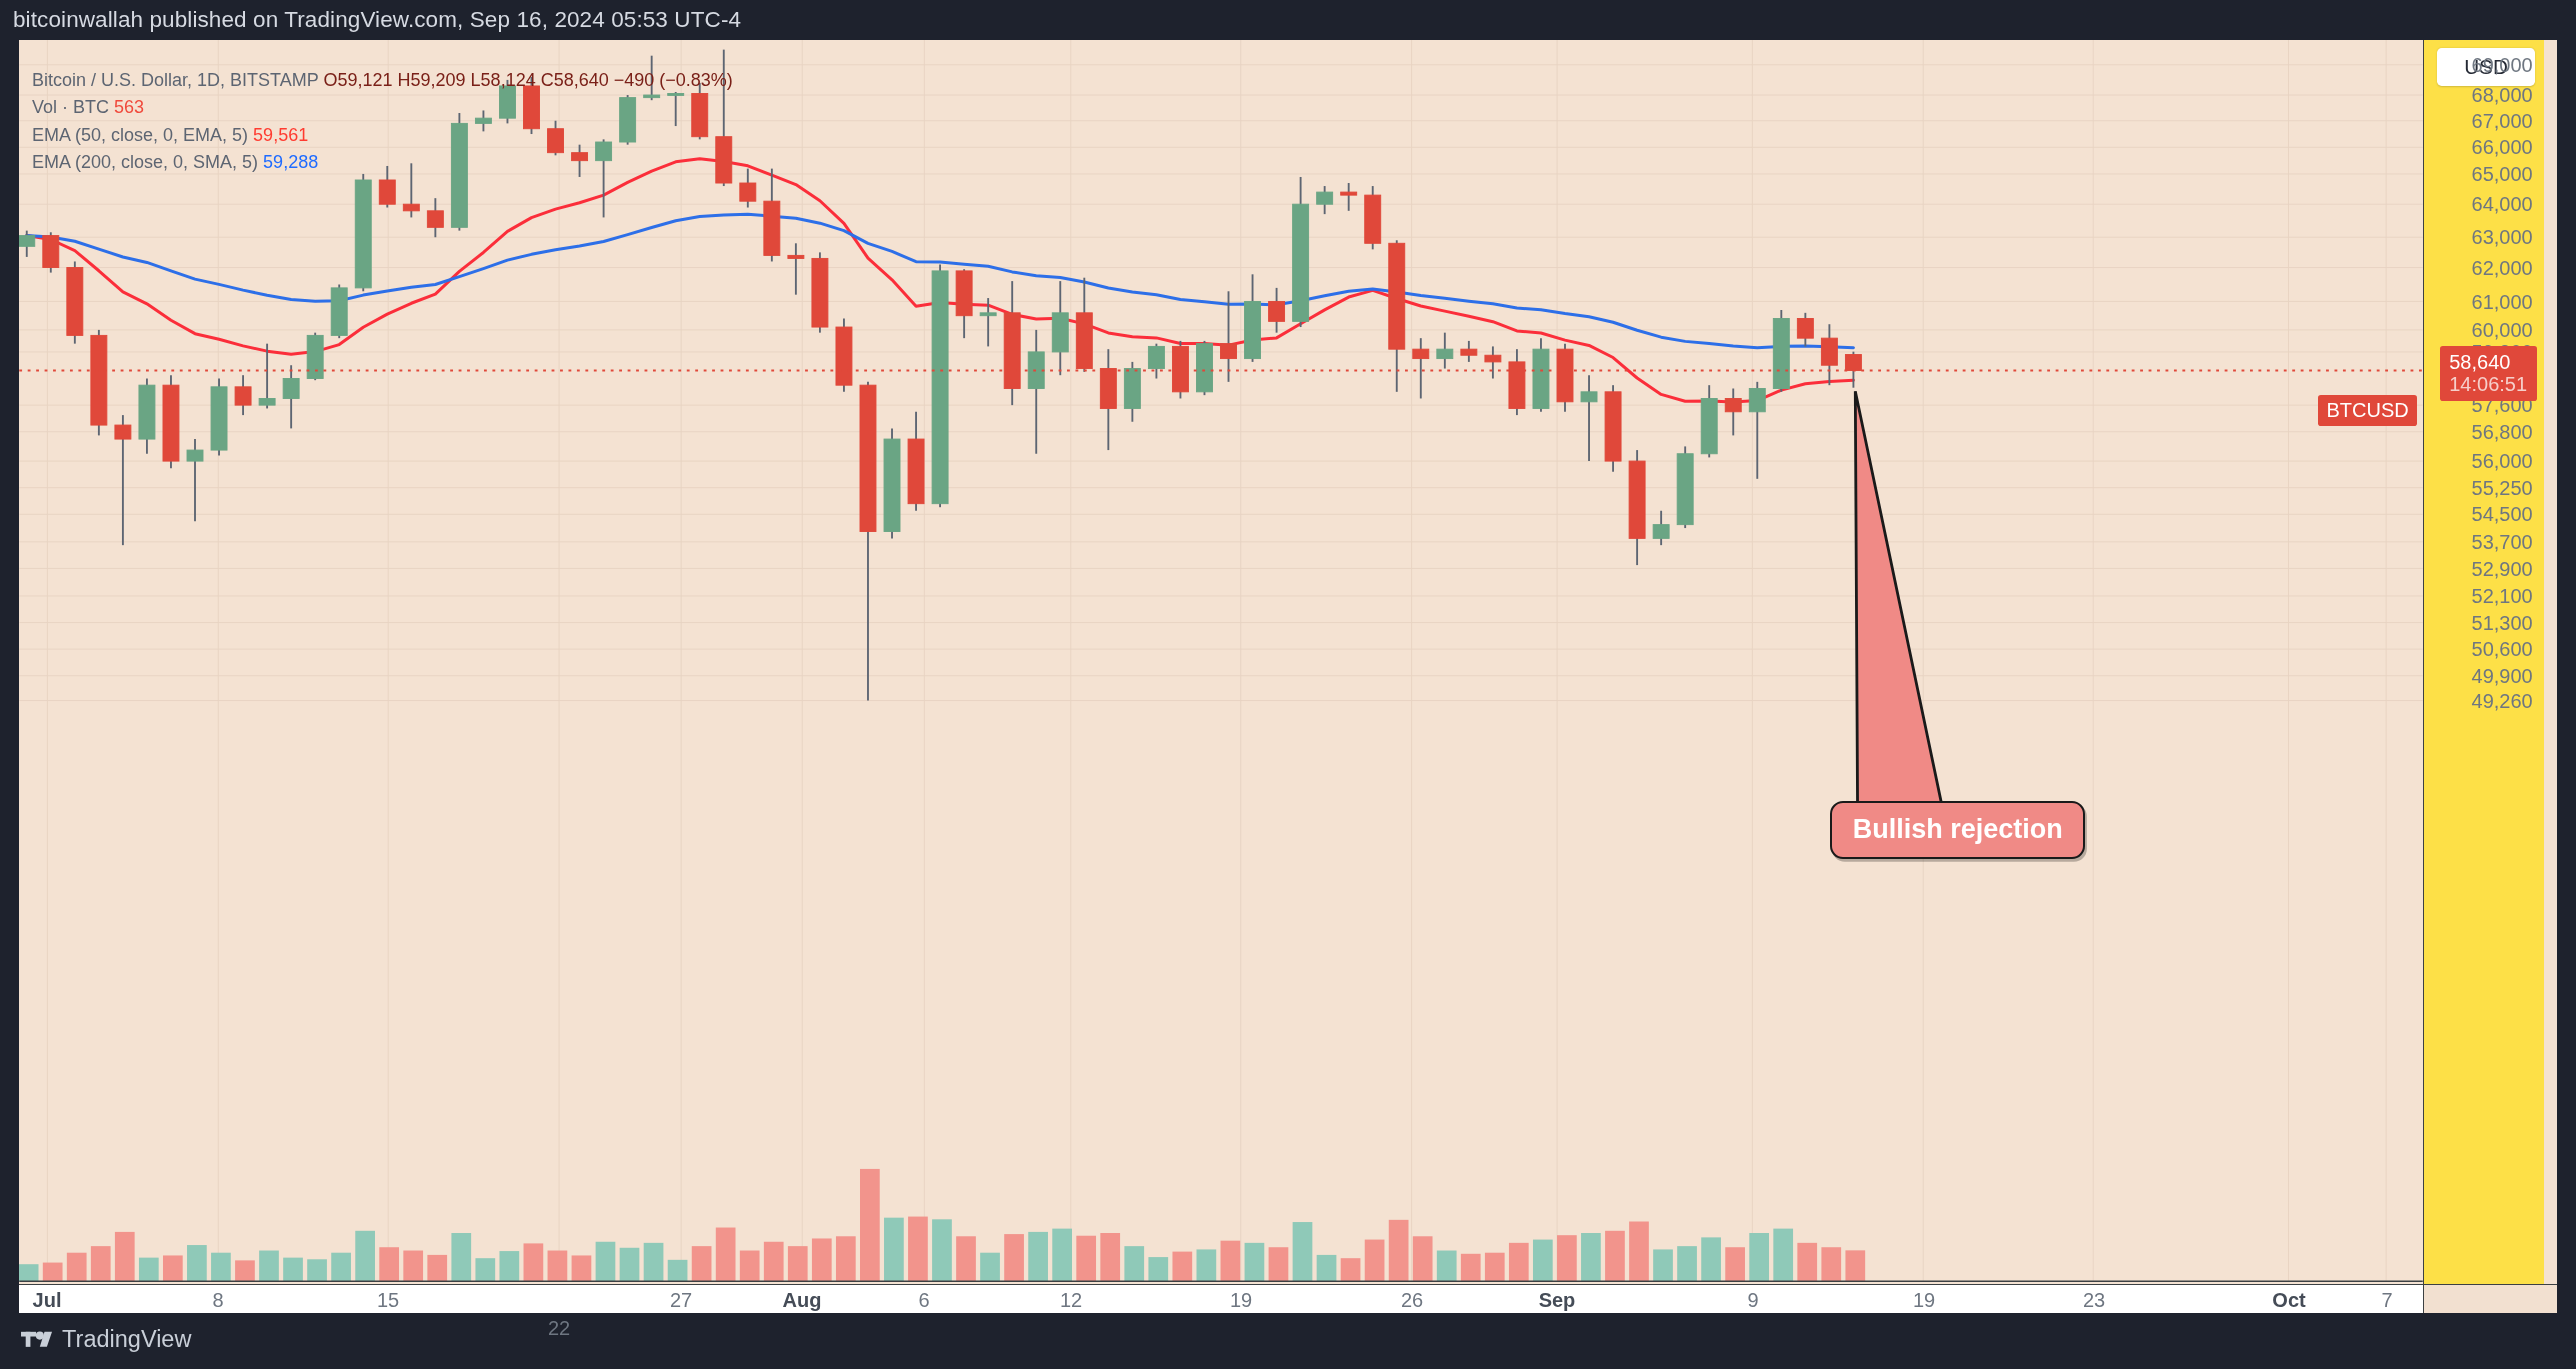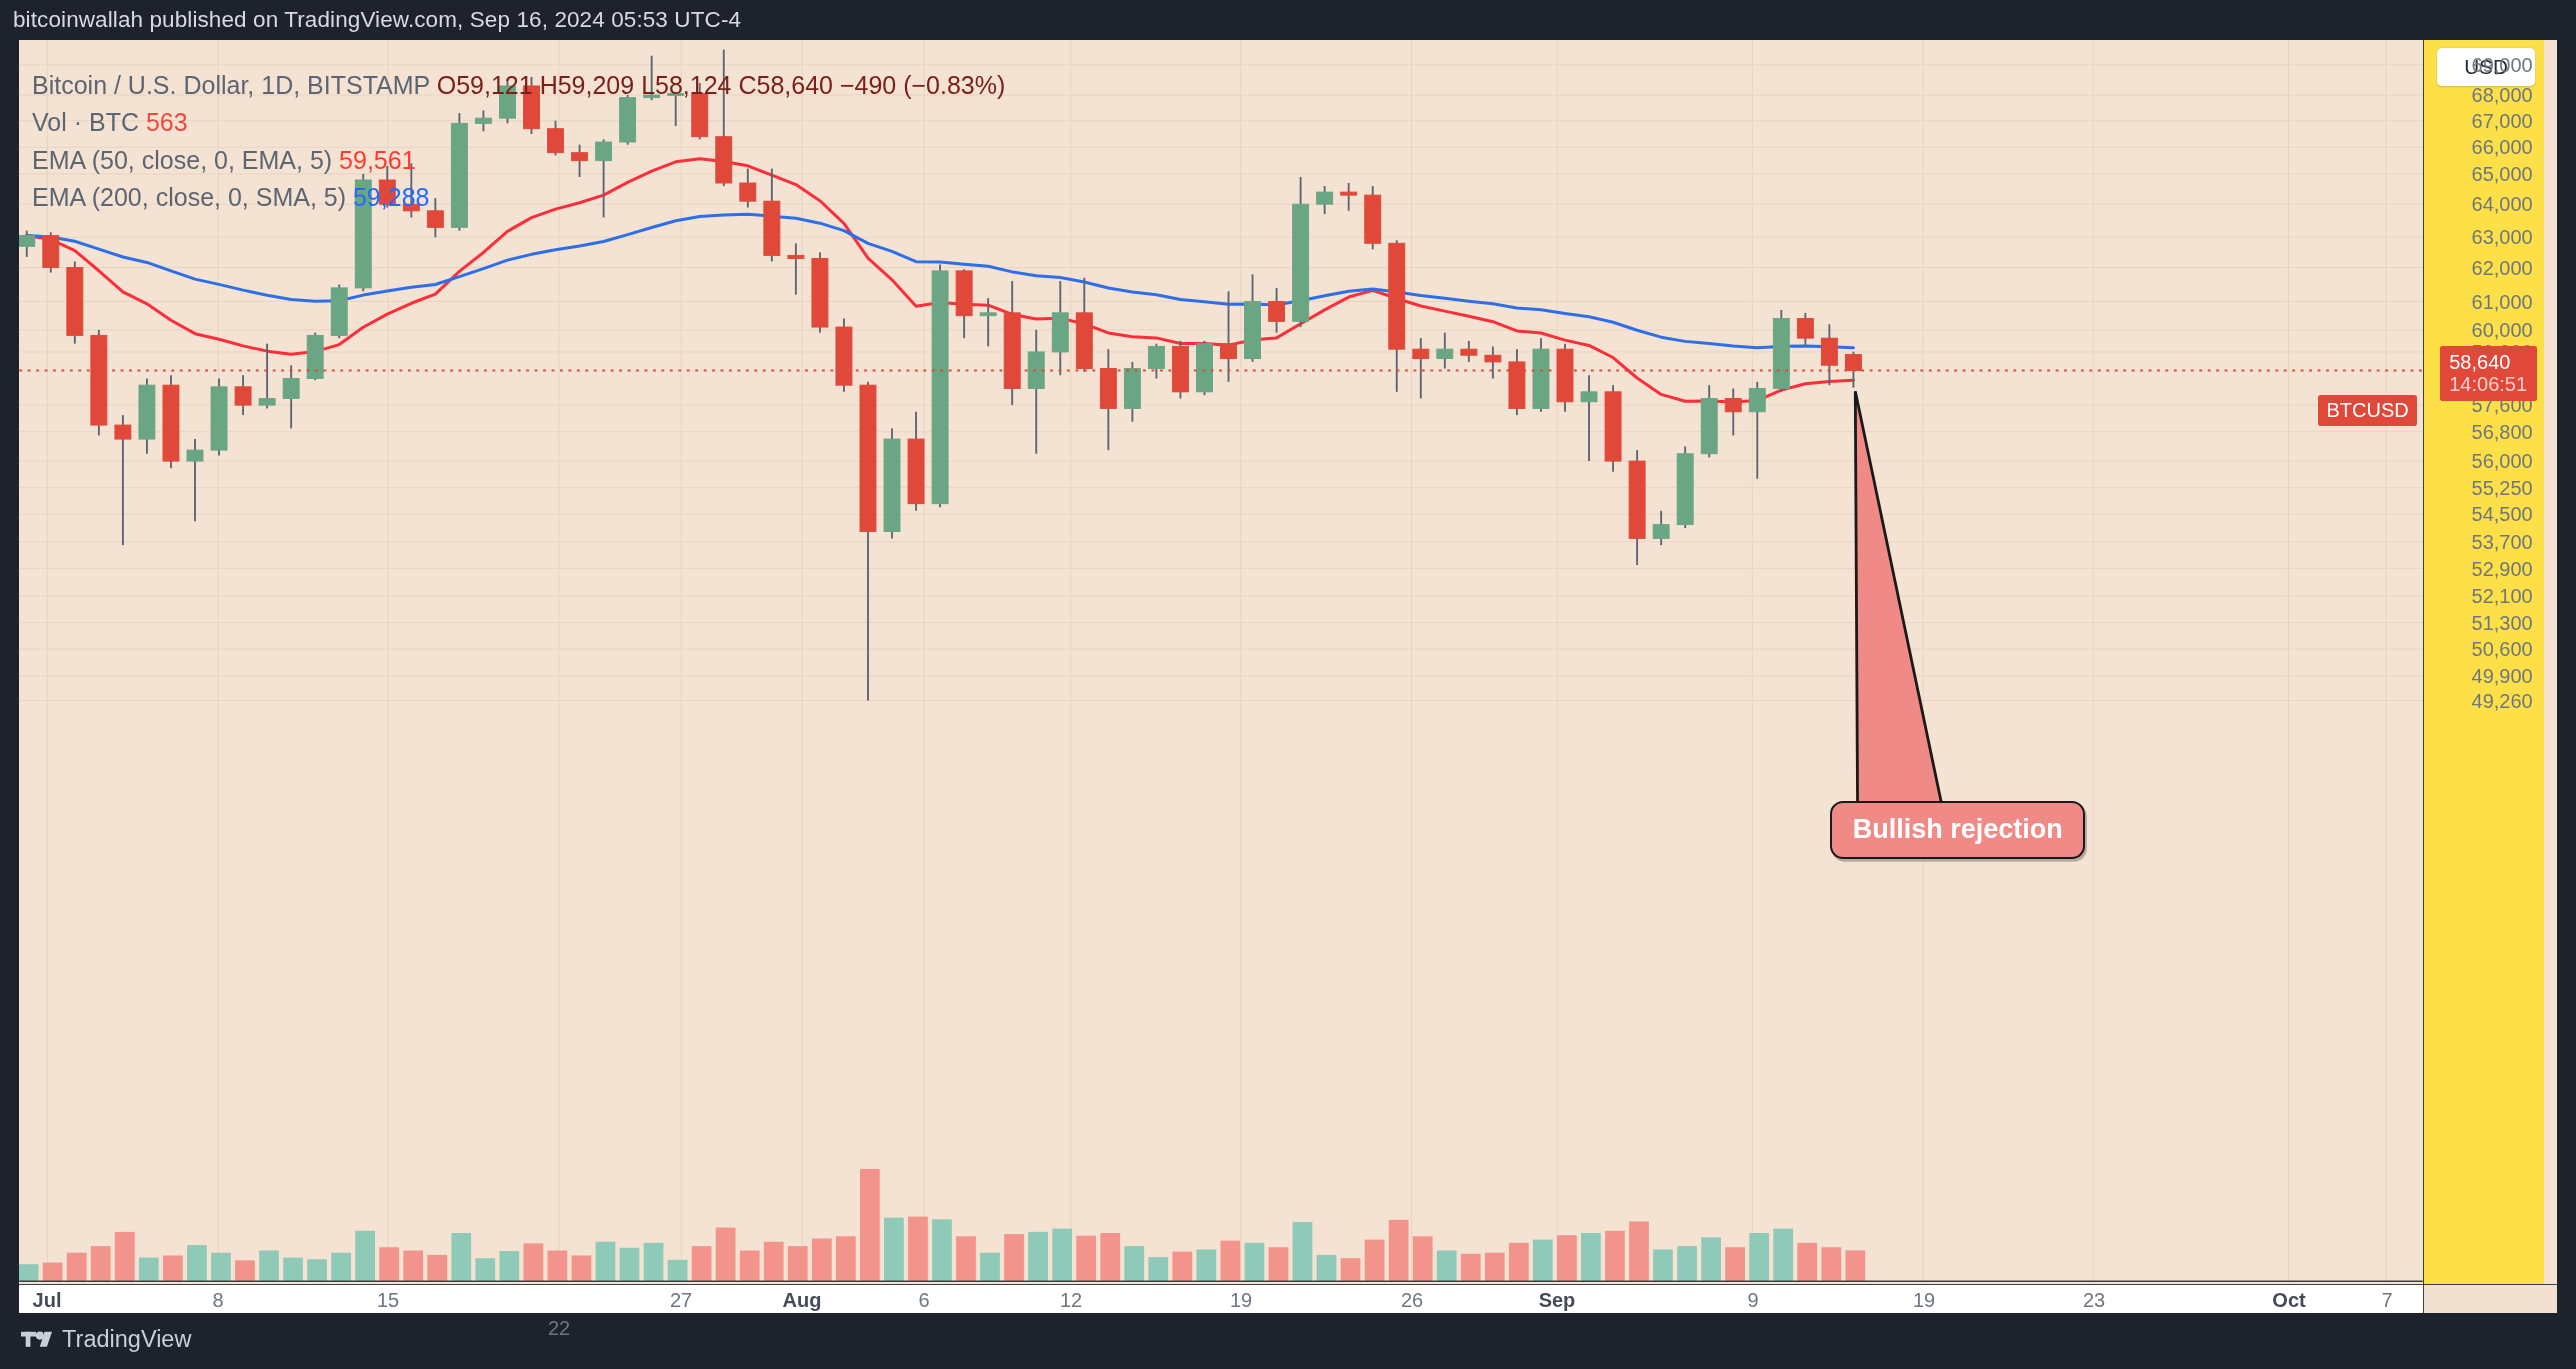--- a/index.html
+++ b/index.html
@@ -39,21 +39,21 @@
   }
   .axiscorner{
     position:absolute;left:2404px;top:1244px;width:134px;height:29px;
     background:#f2e0d0;border-top:0.9px solid #3c4043;border-left:0.9px solid #3c4043;
     box-sizing:border-box;
   }
 
   
   .legend{
     position:absolute;left:13px;top:28px;z-index:40;
-    font-size:25px;color:#5d6572;line-height:1.42;white-space:nowrap;
+    font-size:18px;color:#5d6572;line-height:1.42;white-space:nowrap;
     pointer-events:none;
   }
   .legend .row{margin:0 0 1.9px 0;}
   .legend .sym{color:#5d6572;}
   .legend .ohlc{color:#7a2018;}
   .legend .lbl{color:#5d6572;}
   .legend .volval{color:#f04a3c;}
   .legend .ema50val{color:#ff3b30;}
   .legend .ema200val{color:#1f6bff;}
   .legend .neg{color:#7a2018;}

